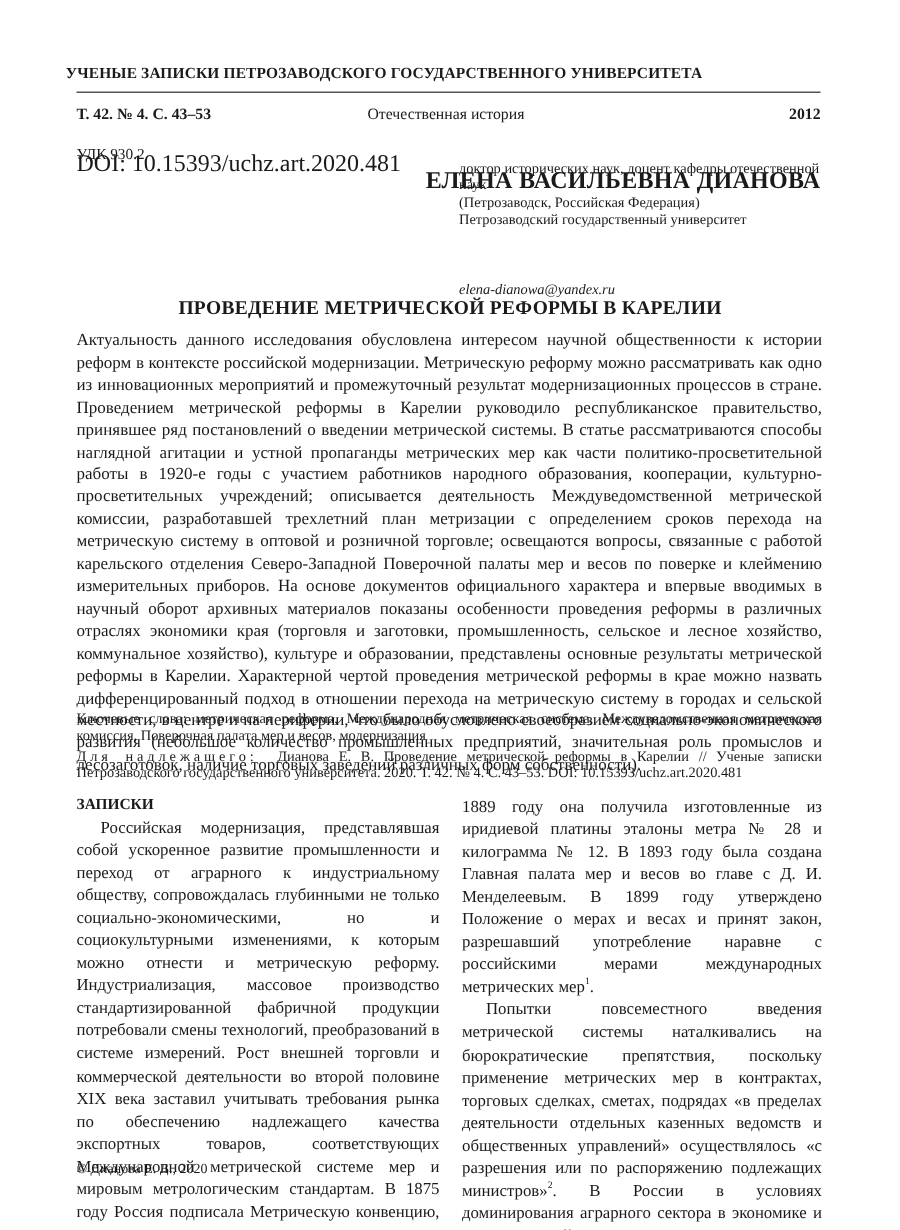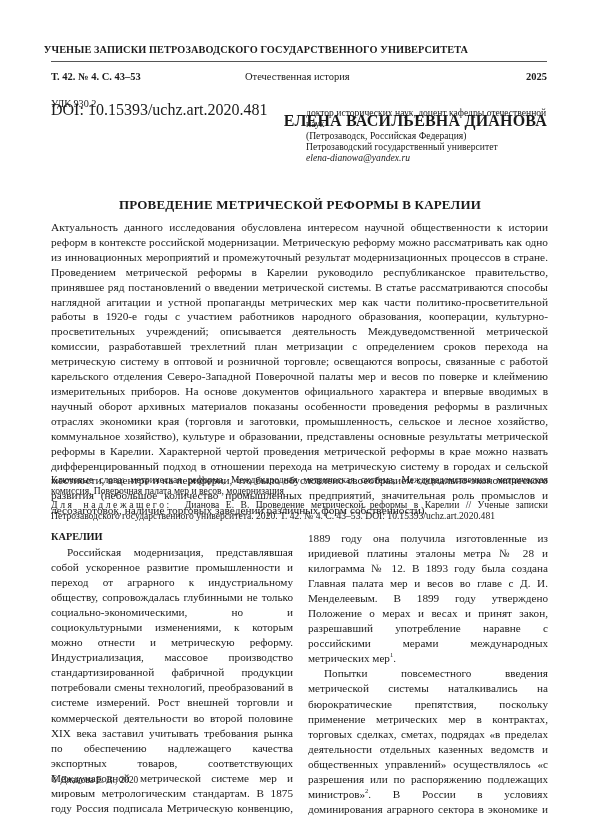--- a/index.html
+++ b/index.html
@@ -9,59 +9,59 @@
   #journal { left: 0; width: 512px; top: 44px; text-align: center; font-weight: bold; font-size: 10.3px; letter-spacing: 0.1px; }
   #rule { left: 51px; width: 496px; top: 61px; height: 0; border-top: 0.8px solid #555; }
   #vol { left: 51px; top: 71px; font-weight: bold; font-size: 10.5px; }
   #section { left: 245px; top: 71px; font-weight: normal; font-size: 10.5px; }
   #year { right: 53px; top: 71px; font-weight: bold; font-size: 10.5px; }
   #doi { left: 51px; top: 85px; font-size: 16px; margin-top: 16px; }
   #udk { left: 51px; top: 98px; font-size: 10.2px; }
   #author { right: 53px; top: 112px; font-weight: bold; font-size: 16px; letter-spacing: 0.2px; }
   #aff { left: 306px; width: 245px; top: 107px; font-size: 9.6px; line-height: 11.3px; }
   #aff div { white-space: nowrap; }
-  #email { font-style: italic; }
+  #email { font-style: italic; margin-top: 36px; }
   #title { left: 0; width: 600px; top: 197px; text-align: center; font-weight: bold; font-size: 13px; letter-spacing: 0.2px; }
   #abstract { left: 51px; width: 497px; top: 220px; font-size: 11.35px; line-height: 14.9px; text-align: justify; }
   #keywords { left: 51px; width: 497px; top: 474px; font-size: 9.6px; line-height: 11.4px; text-align: justify; }
   #citation { left: 51px; width: 497px; top: 499px; font-size: 9.6px; line-height: 11.4px; text-align: justify; }
   .spaced { letter-spacing: 2.6px; font-style: normal; }
   #intro-head { left: 51px; top: 531px; font-weight: bold; font-size: 10.3px; }
   .col { font-size: 11.2px; line-height: 15.05px; text-align: justify; }
   #col-left { left: 51px; width: 242px; top: 545px; }
   #col-right { left: 308px; width: 240px; top: 531px; }
   .indent { text-indent: 16px; }
   sup { font-size: 6.5px; line-height: 0; }
   #copyright { left: 51px; top: 775px; font-size: 9.3px; }
 </style>
 </head>
 <body>
 
 <div class="abs" id="journal">УЧЕНЫЕ ЗАПИСКИ ПЕТРОЗАВОДСКОГО ГОСУДАРСТВЕННОГО УНИВЕРСИТЕТА</div>
 <div class="abs" id="rule"></div>
 <div class="abs" id="vol">Т. 42. № 4. С. 43–53</div>
 <div class="abs" id="section">Отечественная история</div>
-<div class="abs" id="year">2025</div>
+<div class="abs" id="year">2012</div>
 <div class="abs" id="doi">DOI: 10.15393/uchz.art.2020.481</div>
 <div class="abs" id="udk">УДК 930.2</div>
 
 <div class="abs" id="author">ЕЛЕНА ВАСИЛЬЕВНА ДИАНОВА</div>
 <div class="abs" id="aff">
   <div>доктор исторических наук, доцент кафедры отечественной</div>
   <div>наук</div>
   <div>(Петрозаводск, Российская Федерация)</div>
   <div>Петрозаводский государственный университет</div>
   <div id="email">elena-dianowa@yandex.ru</div>
 </div>
 
 <div class="abs" id="title">ПРОВЕДЕНИЕ МЕТРИЧЕСКОЙ РЕФОРМЫ В КАРЕЛИИ</div>
 <div class="abs" id="abstract">Актуальность данного исследования обусловлена интересом научной общественности к истории реформ в контексте российской модернизации. Метрическую реформу можно рассматривать как одно из инновационных мероприятий и промежуточный результат модернизационных процессов в стране. Проведением метрической реформы в Карелии руководило республиканское правительство, принявшее ряд постановлений о введении метрической системы. В статье рассматриваются способы наглядной агитации и устной пропаганды метрических мер как части политико-просветительной работы в 1920-е годы с участием работников народного образования, кооперации, культурно-просветительных учреждений; описывается деятельность Междуведомственной метрической комиссии, разработавшей трехлетний план метризации с определением сроков перехода на метрическую систему в оптовой и розничной торговле; освещаются вопросы, связанные с работой карельского отделения Северо-Западной Поверочной палаты мер и весов по поверке и клеймению измерительных приборов. На основе документов официального характера и впервые вводимых в научный оборот архивных материалов показаны особенности проведения реформы в различных отраслях экономики края (торговля и заготовки, промышленность, сельское и лесное хозяйство, коммунальное хозяйство), культуре и образовании, представлены основные результаты метрической реформы в Карелии. Характерной чертой проведения метрической реформы в крае можно назвать дифференцированный подход в отношении перехода на метрическую систему в городах и сельской местности, в центре и на периферии, что было обусловлено своеобразием социально-экономического развития (небольшое количество промышленных предприятий, значительная роль промыслов и лесозаготовок, наличие торговых заведений различных форм собственности).</div>
 <div class="abs" id="keywords">Ключевые слова: метрическая реформа, Международная метрическая система, Междуведомственная метрическая комиссия, Поверочная палата мер и весов, модернизация</div>
 <div class="abs" id="citation"><span class="spaced">Для надлежащего:</span>&nbsp; <span>Дианова Е. В. Проведение метрической реформы в Карелии // Ученые записки Петрозаводского государственного университета. 2020. Т. 42. № 4. С. 43–53. DOI: 10.15393/uchz.art.2020.481</span></div>
 
-<div class="abs" id="intro-head">КАРЕЛИИ</div>
+<div class="abs" id="intro-head">ЗАПИСКИ</div>
 <div class="abs col indent" id="col-left">Российская модернизация, представлявшая собой ускоренное развитие промышленности и переход от аграрного к индустриальному обществу, сопровождалась глубинными не только социально-экономическими, но и социокультурными изменениями, к которым можно отнести и метрическую реформу. Индустриализация, массовое производство стандартизированной фабричной продукции потребовали смены технологий, преобразований в системе измерений. Рост внешней торговли и коммерческой деятельности во второй половине XIX века заставил учитывать требования рынка по обеспечению надлежащего качества экспортных товаров, соответствующих Международной метрической системе мер и мировым метрологическим стандартам. В 1875 году Россия подписала Метрическую конвенцию, в</div>
 <div class="abs col" id="col-right">
   <div><span>1889 году она получила изготовленные из иридиевой платины эталоны метра № 28 и килограмма № 12. В 1893 году была создана Главная палата мер и весов во главе с Д. И. Менделеевым. В 1899 году утверждено Положение о мерах и весах и принят закон, разрешавший употребление наравне с российскими мерами международных метрических мер</span><sup>1</sup>.</div>
   <div class="indent"><span>Попытки повсеместного введения метрической системы наталкивались на бюрократические препятствия, поскольку применение метрических мер в контрактах, торговых сделках, сметах, подрядах «в пределах деятельности отдельных казенных ведомств и общественных управлений» осуществлялось «с разрешения или по распоряжению подлежащих министров»</span><sup>2</sup><span>. В России в условиях доминирования аграрного сектора в экономике и незавершенной индустриализации</span></div>
 </div>
 
 <div class="abs" id="copyright">© Дианова Е. В., 2020</div>
 
 </body></html>

